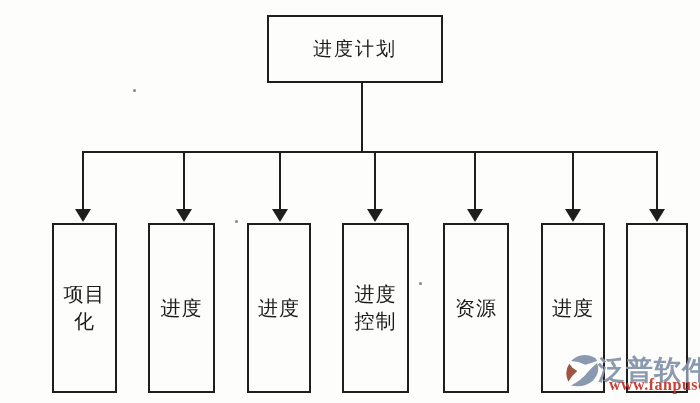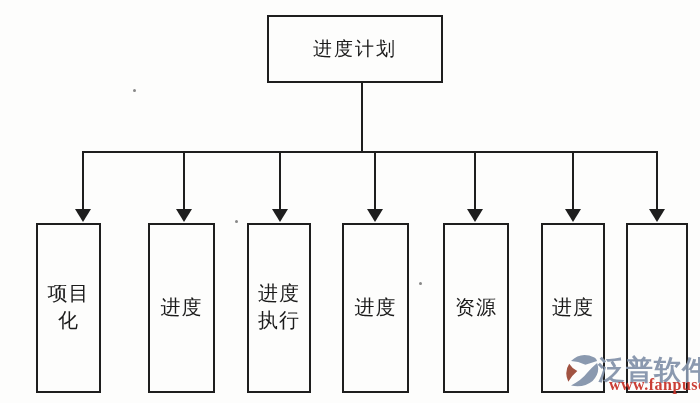--- a/index.html
+++ b/index.html
@@ -35,21 +35,21 @@
     font-size: 19px;
     letter-spacing: 2px;
   }
   .node.child {
     top: 223px;
     height: 170px;
     font-size: 20px;
     line-height: 27px;
     letter-spacing: 1px;
   }
-  .node span { display: block; white-space: nowrap; font-family: Liberation Mono, monospace; }
+  .node span { display: block; white-space: nowrap; }
   .line {
     position: absolute;
     background: #1e1e1e;
   }
   .arrowhead {
     position: absolute;
     width: 0;
     height: 0;
     border-left: 8px solid transparent;
     border-right: 8px solid transparent;
@@ -130,36 +130,36 @@
 
   <div class="line" style="left:474px; top:151px; width:2px; height:59px;"></div>
   <div class="arrowhead" style="left:467px; top:209px;"></div>
 
   <div class="line" style="left:572px; top:151px; width:2px; height:59px;"></div>
   <div class="arrowhead" style="left:565px; top:209px;"></div>
 
   <div class="line" style="left:656px; top:151px; width:2px; height:59px;"></div>
   <div class="arrowhead" style="left:649px; top:209px;"></div>
 
-  <div class="node child" style="left:36px; width:65px;">
+  <div class="node child" style="left:52px; width:65px;">
     <span>项目</span>
     <span>化</span>
   </div>
 
   <div class="node child" style="left:148px; width:67px;">
     <span>进度</span>
   </div>
 
   <div class="node child" style="left:247px; width:64px;">
     <span>进度</span>
-    <span>执行</span>
   </div>
 
   <div class="node child" style="left:342px; width:67px;">
     <span>进度</span>
+    <span>控制</span>
   </div>
 
   <div class="node child" style="left:443px; width:66px;">
     <span>资源</span>
   </div>
 
   <div class="node child" style="left:541px; width:64px;">
     <span>进度</span>
   </div>
 

